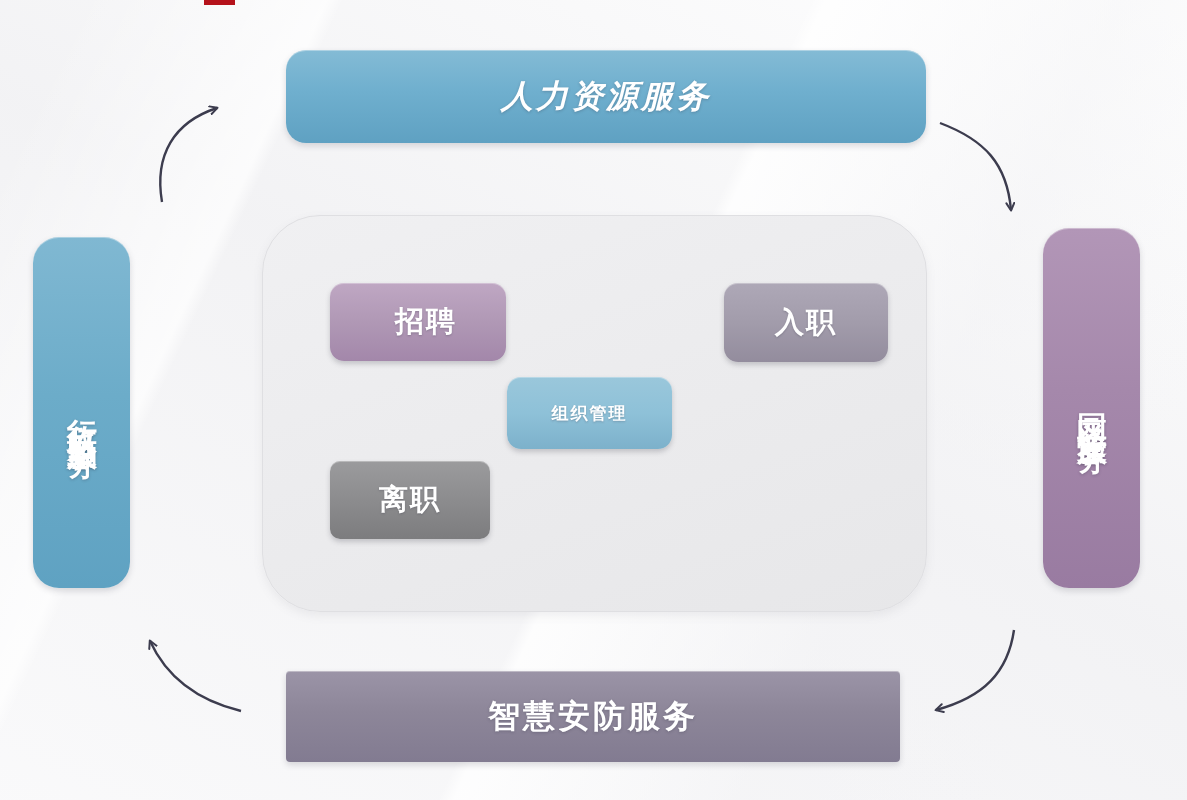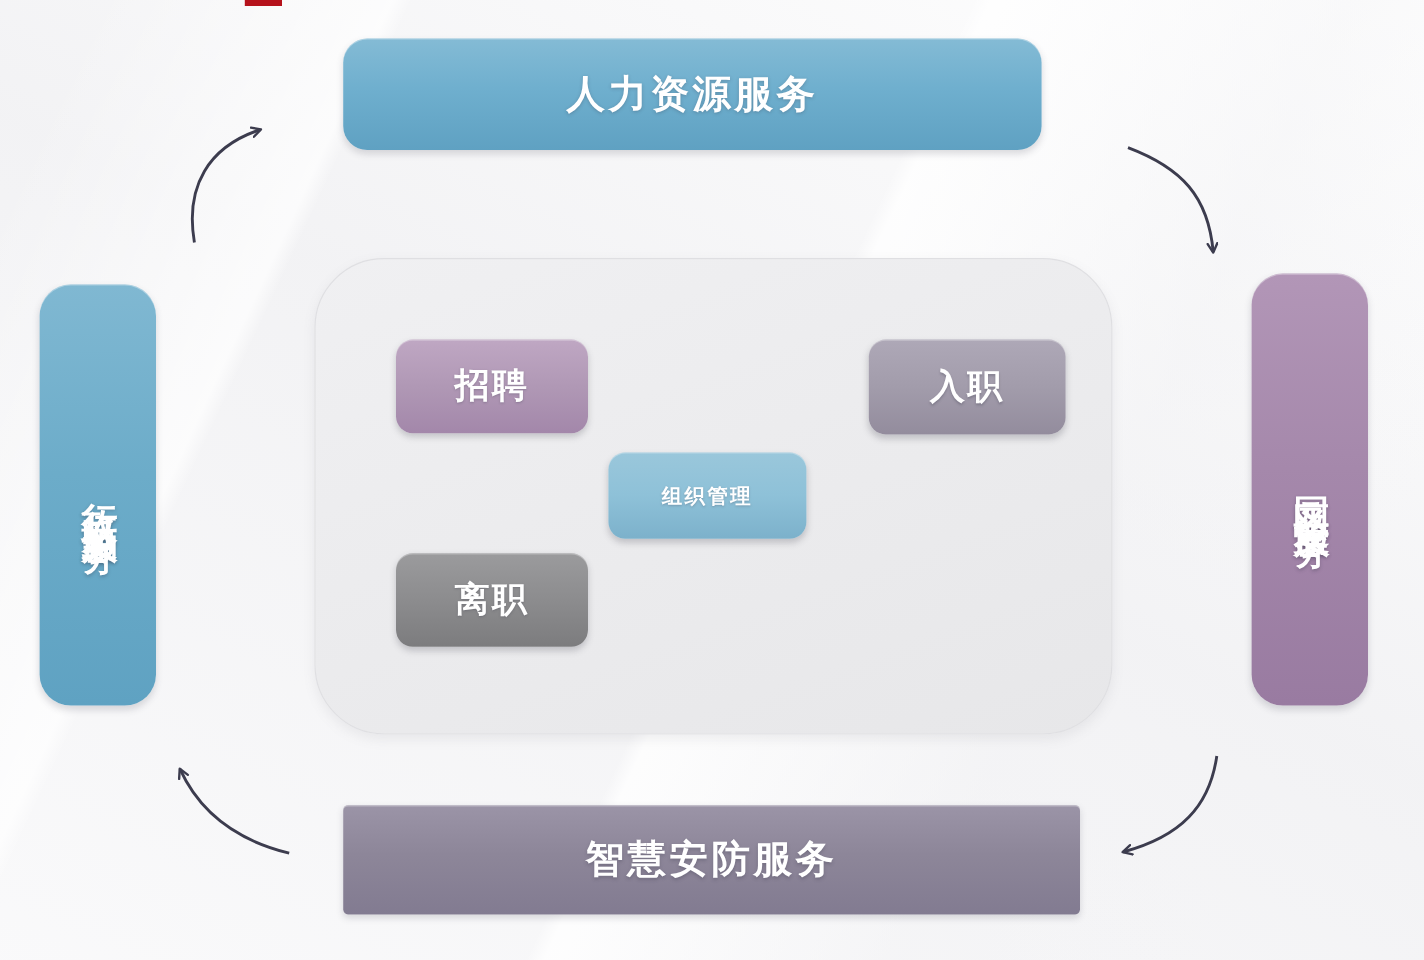--- a/index.html
+++ b/index.html
@@ -29,24 +29,24 @@
 
   .node {
     position: absolute;
     display: flex; align-items: center; justify-content: center;
     color: #ffffff;
     box-shadow: 0 3px 6px rgba(60,60,75,0.18), inset 0 1px 0 rgba(255,255,255,0.35);
   }
   .node span { text-shadow: 0 1px 3px rgba(50,50,70,0.28); }
 
   .node-top {
-    left: 286px; top: 32px; width: 582px; height: 93px;
+    left: 286px; top: 50px; width: 640px; height: 93px;
     border-radius: 20px;
     background: linear-gradient(180deg, #84bbd5 0%, #6fafce 45%, #5fa1c2 100%);
-    font-size: 32px; letter-spacing: 3px; font-weight: bold;
+    font-size: 32px; letter-spacing: 3px; font-weight: bold; font-style: italic;
   }
   .node-bottom {
     left: 286px; top: 671px; width: 614px; height: 91px;
     border-radius: 4px;
     background: linear-gradient(180deg, #9b94a7 0%, #8d8699 45%, #827b91 100%);
     font-size: 32px; letter-spacing: 3px; font-weight: bold;
   }
   .node-left {
     left: 33px; top: 237px; width: 97px; height: 351px;
     border-radius: 26px;
@@ -76,28 +76,28 @@
     position: absolute;
     display: flex; align-items: center; justify-content: center;
     color: #ffffff;
     border-radius: 14px;
     font-size: 29px; font-weight: bold; letter-spacing: 2px;
     box-shadow: 0 3px 5px rgba(70,70,85,0.25), inset 0 1px 0 rgba(255,255,255,0.3);
   }
   .inner-node span { text-shadow: 0 1px 2px rgba(60,60,75,0.3); }
 
   .node-recruit  { left: 330px; top: 283px; width: 160px; height: 78px;
-    background: linear-gradient(180deg, #bfa7c3 0%, #b098b5 50%, #a387aa 100%); }
+    background: linear-gradient(180deg, #bfa7c3 0%, #b098b5 50%, #a387aa 100%); padding-left: 16px; }
   .node-onboard  { left: 724px; top: 283px; width: 164px; height: 79px;
     background: linear-gradient(180deg, #aea8b7 0%, #a29cab 50%, #938c9d 100%); }
   .node-org      { left: 507px; top: 377px; width: 165px; height: 72px;
     background: linear-gradient(180deg, #9ac7db 0%, #8ec1d8 50%, #7cb1cb 100%);
     font-size: 17px; }
   .node-leave    { left: 330px; top: 461px; width: 160px; height: 78px;
-    background: linear-gradient(180deg, #9b9b9d 0%, #8c8c8e 50%, #7c7c7e 100%); }
+    background: linear-gradient(180deg, #9b9b9d 0%, #8c8c8e 50%, #7c7c7e 100%); border-radius: 10px; }
   .node-transfer { left: 684px; top: 461px; width: 164px; height: 79px;
     background: linear-gradient(180deg, #9b9b9d 0%, #8c8c8e 50%, #7c7c7e 100%); }
 </style>
 </head>
 <body>
 
 <div class="stage">
   <div class="facet"></div>
 
   <div class="red-fragment"></div>

